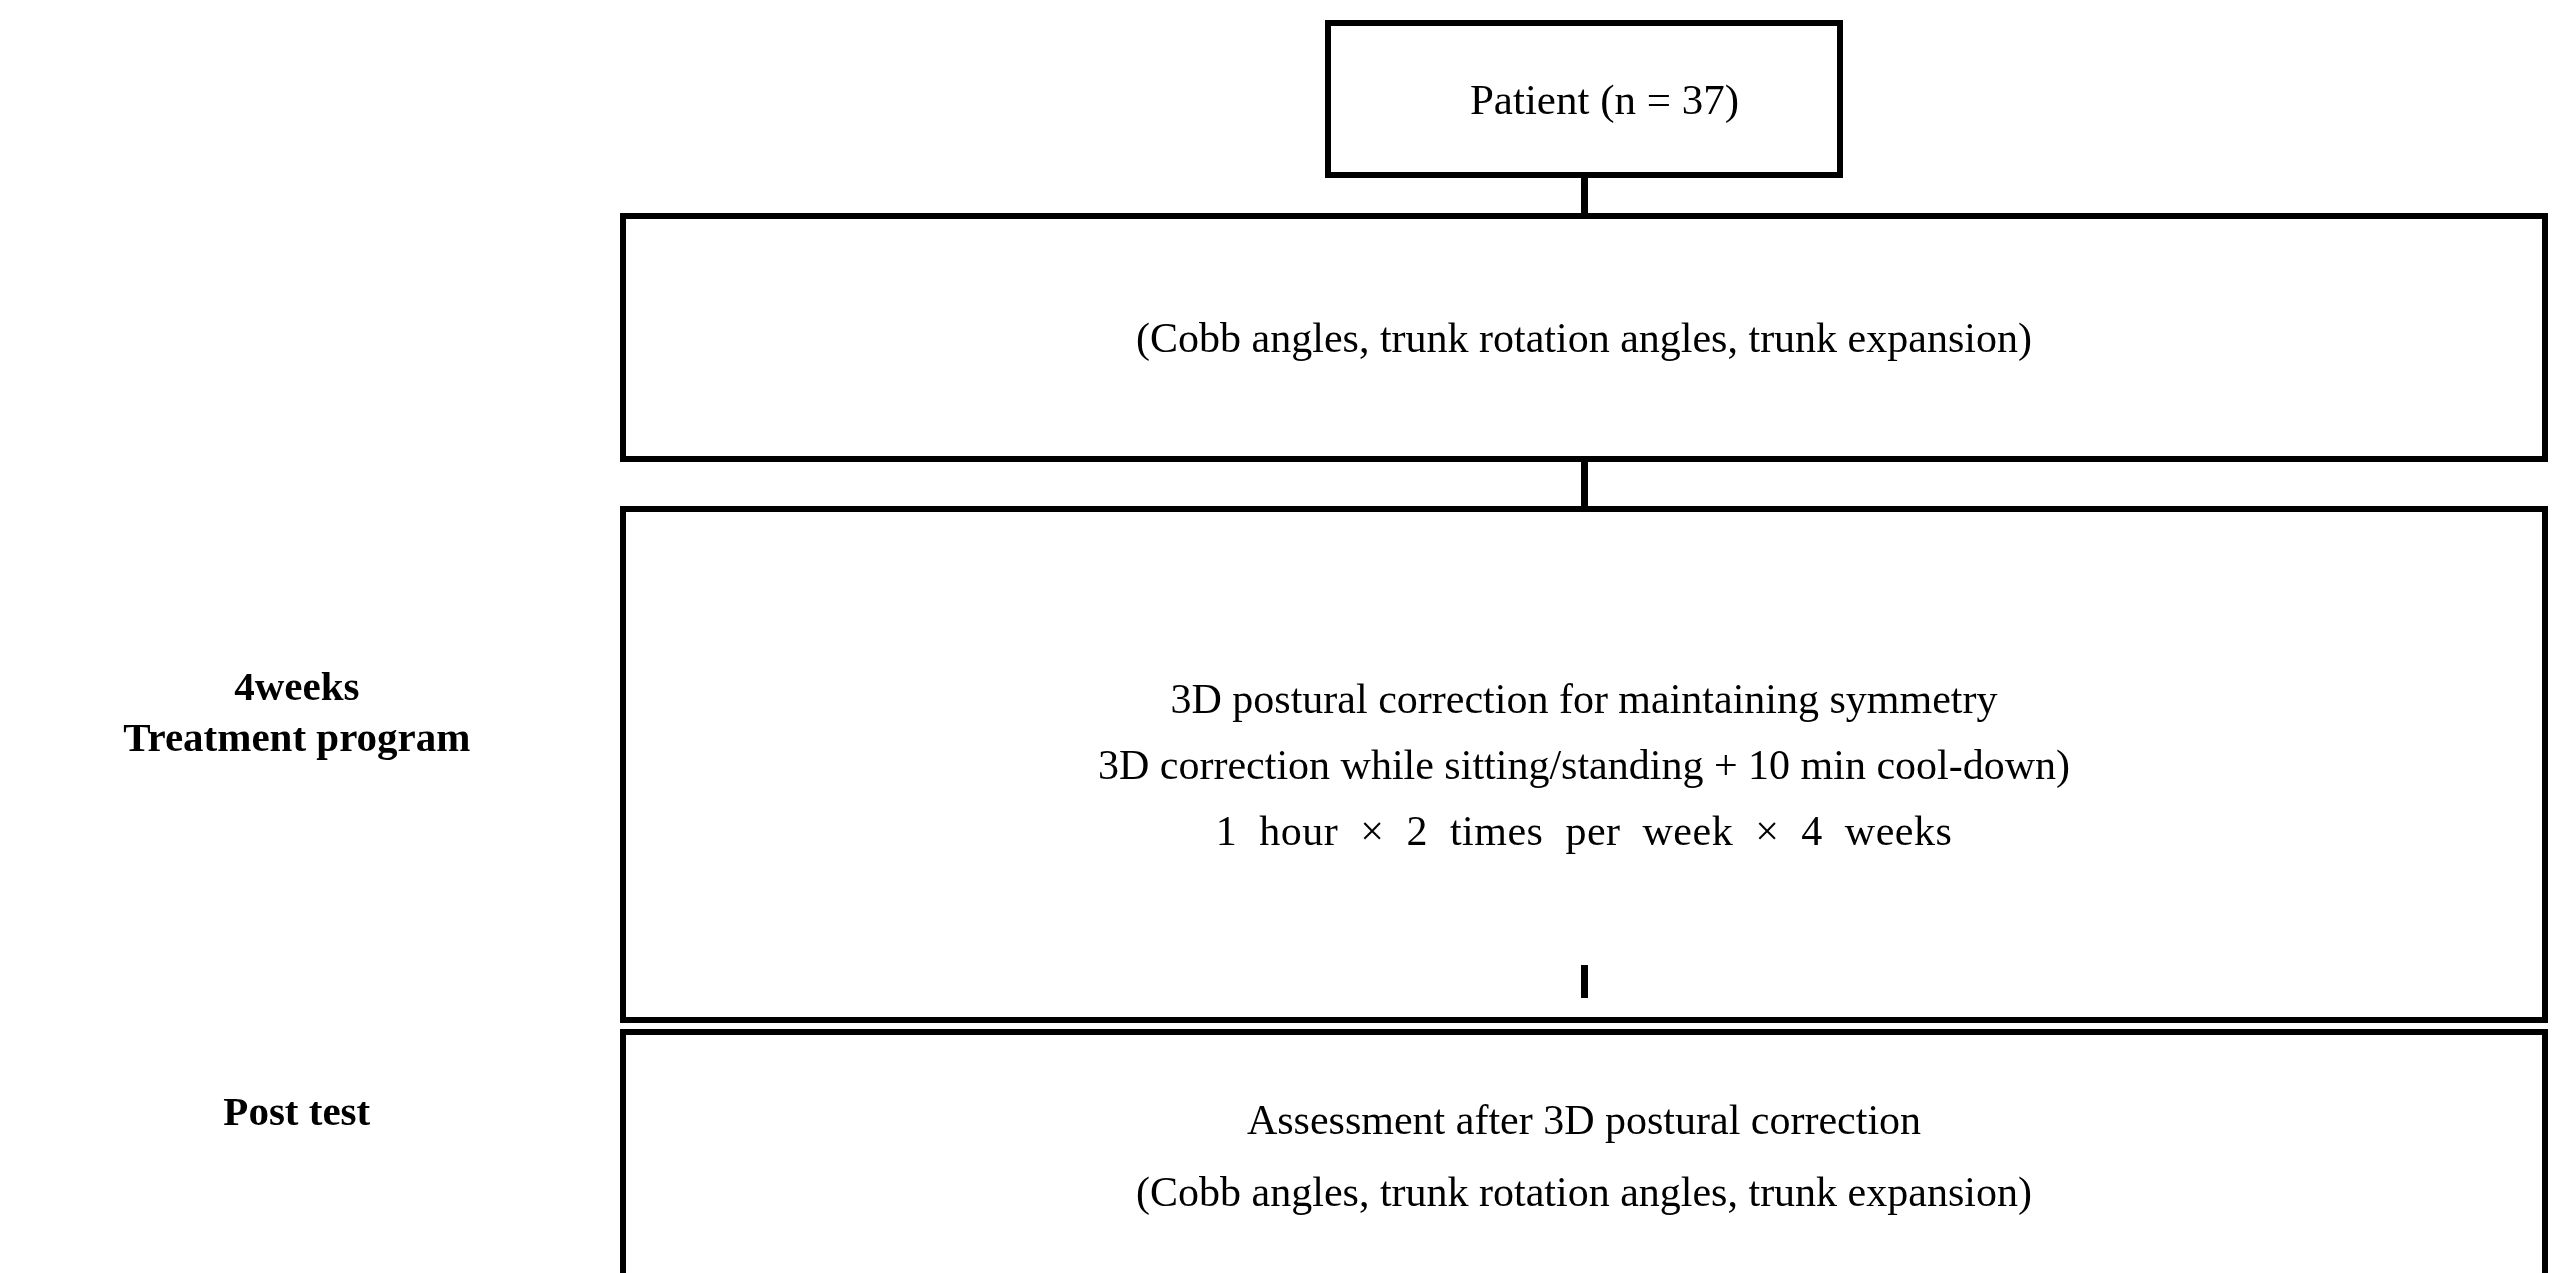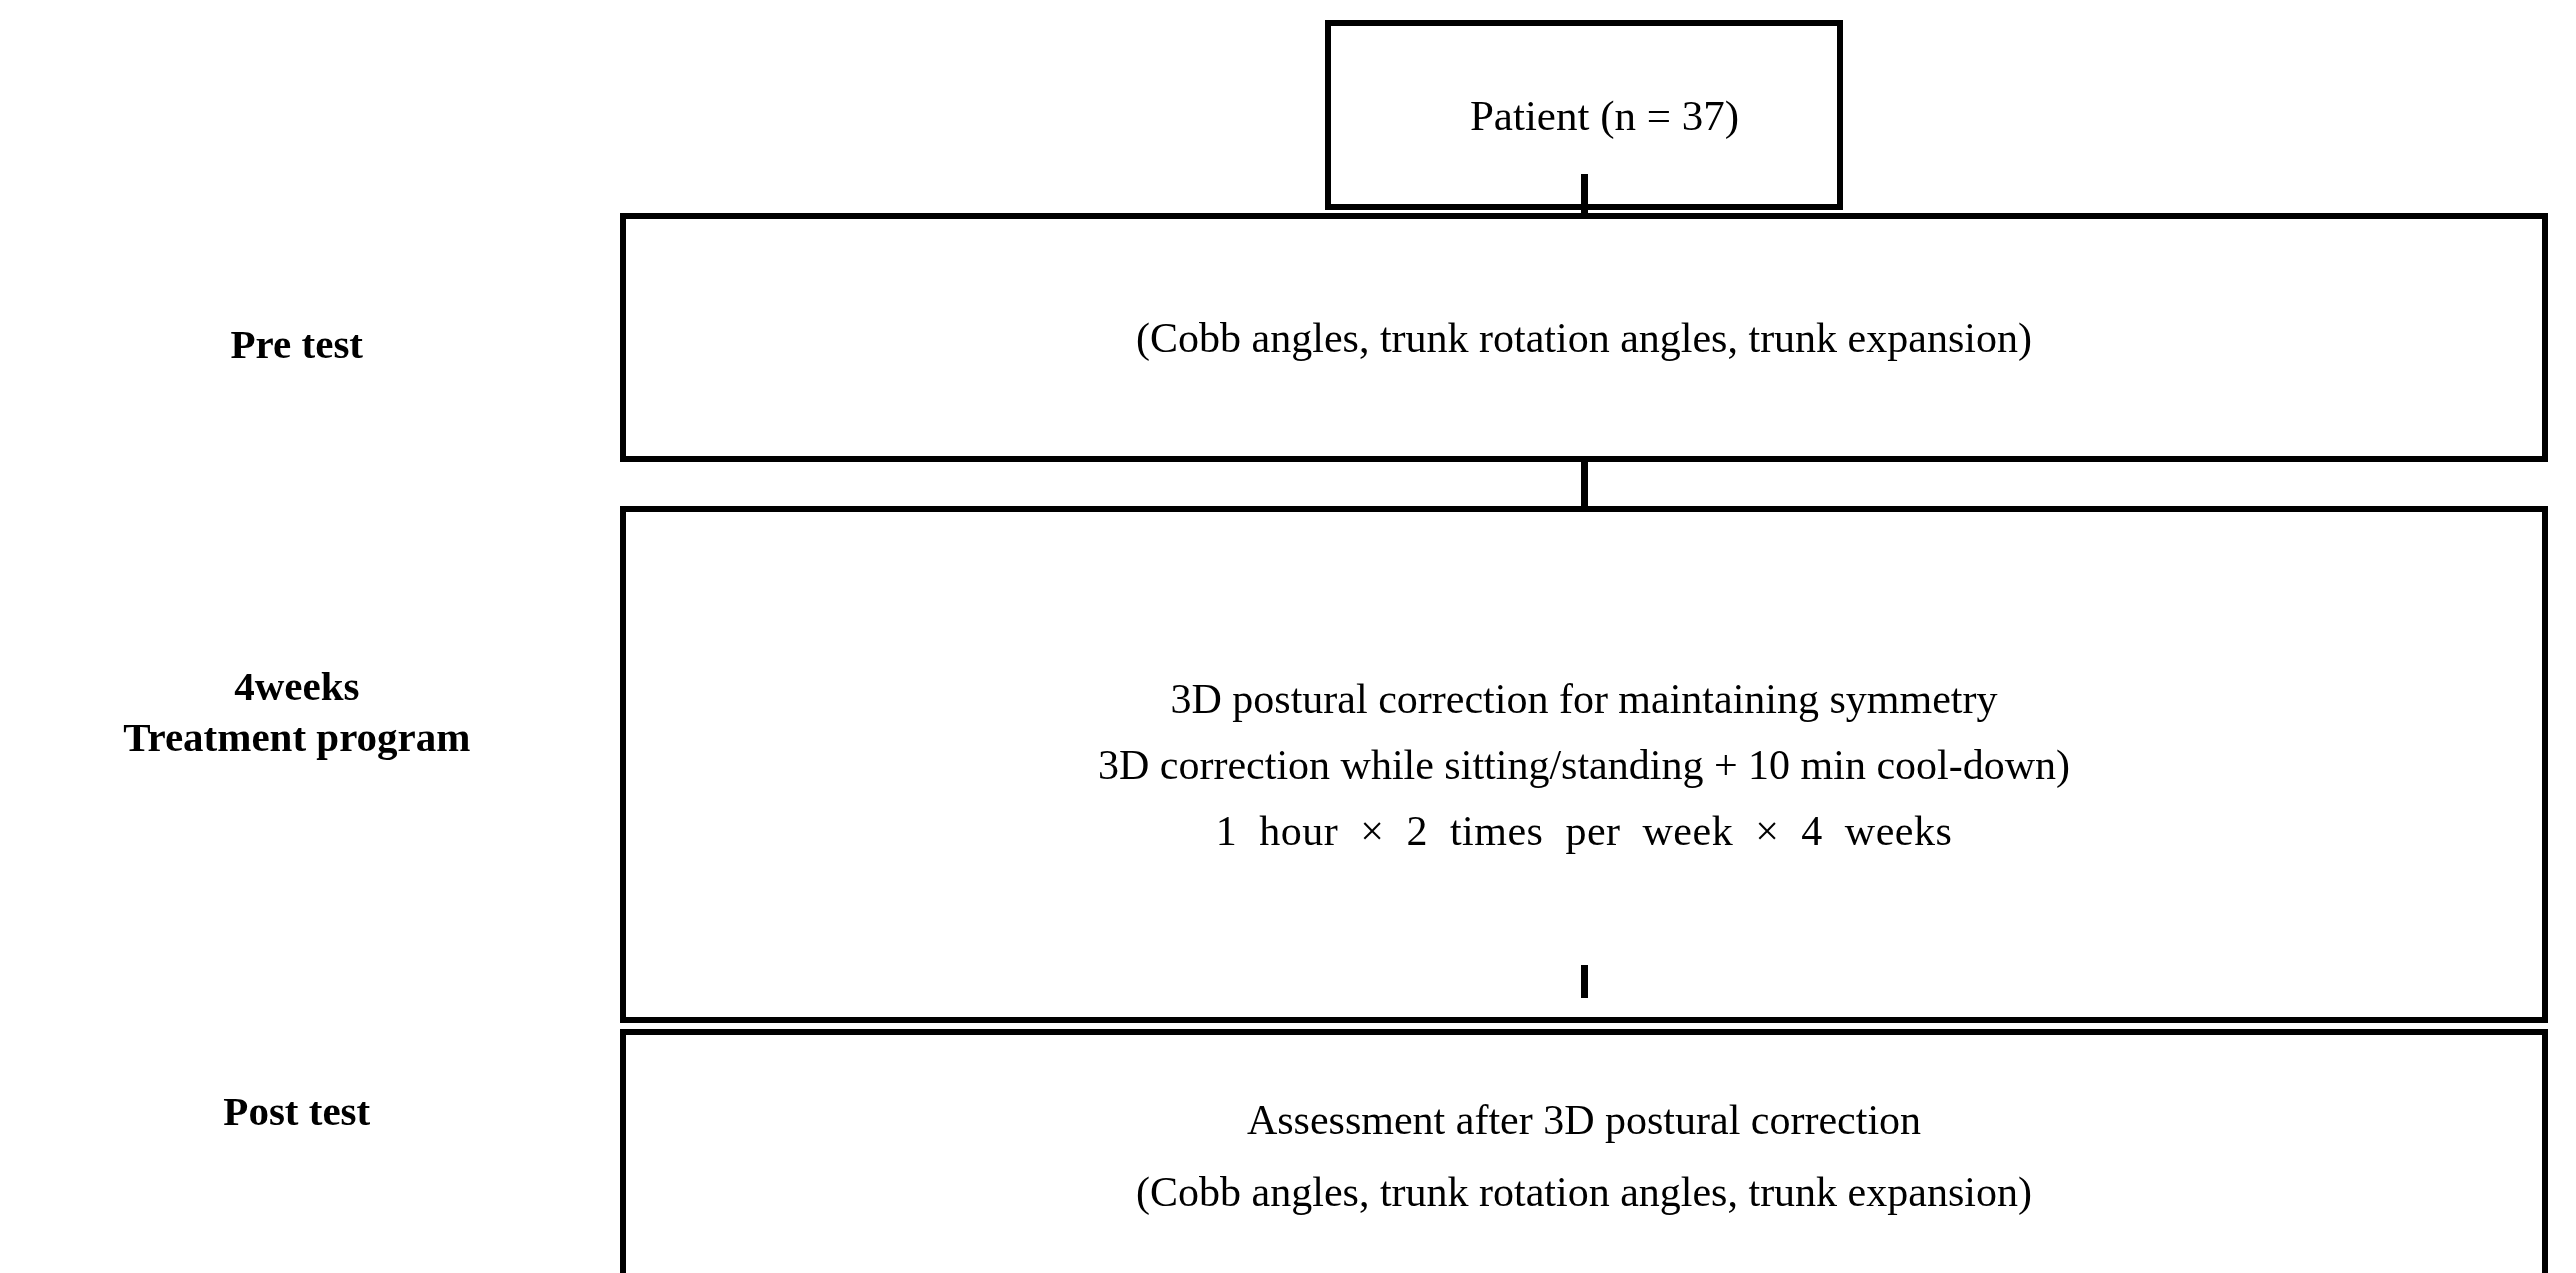--- a/index.html
+++ b/index.html
@@ -40,21 +40,21 @@
     white-space: nowrap;
     line-height: 1.0;
     font-weight: 400;
   }
 
   
   #patient-box {
     left: 1325px;
     top: 20.4px;
     width: 518px;
-    height: 190px;
+    height: 158px;
     padding-left: 41px;
   }
   #patient-box .box-line {
     font-size: 43px;
   }
 
   
   #pretest-box {
     left: 620px;
     top: 213px;
@@ -137,23 +137,20 @@
 <body>
 
 <div id="flow-root">
 
   <div class="box" id="patient-box">
     <span class="box-line">Patient (n = 37)</span>
   </div>
 
   <div class="connector" id="connector-patient-pretest"></div>
 
-  <div class="stage-label" id="stage-label-pre">
-    <span class="stage-line">Pre test</span>
-  </div>
 
   <div class="box" id="pretest-box">
     <span class="box-line">(Cobb angles, trunk rotation angles, trunk expansion)</span>
   </div>
 
   <div class="connector" id="connector-pretest-treatment"></div>
 
   <div class="stage-label" id="stage-label-treat">
     <span class="stage-line">4weeks</span>
     <span class="stage-line">Treatment program</span>

